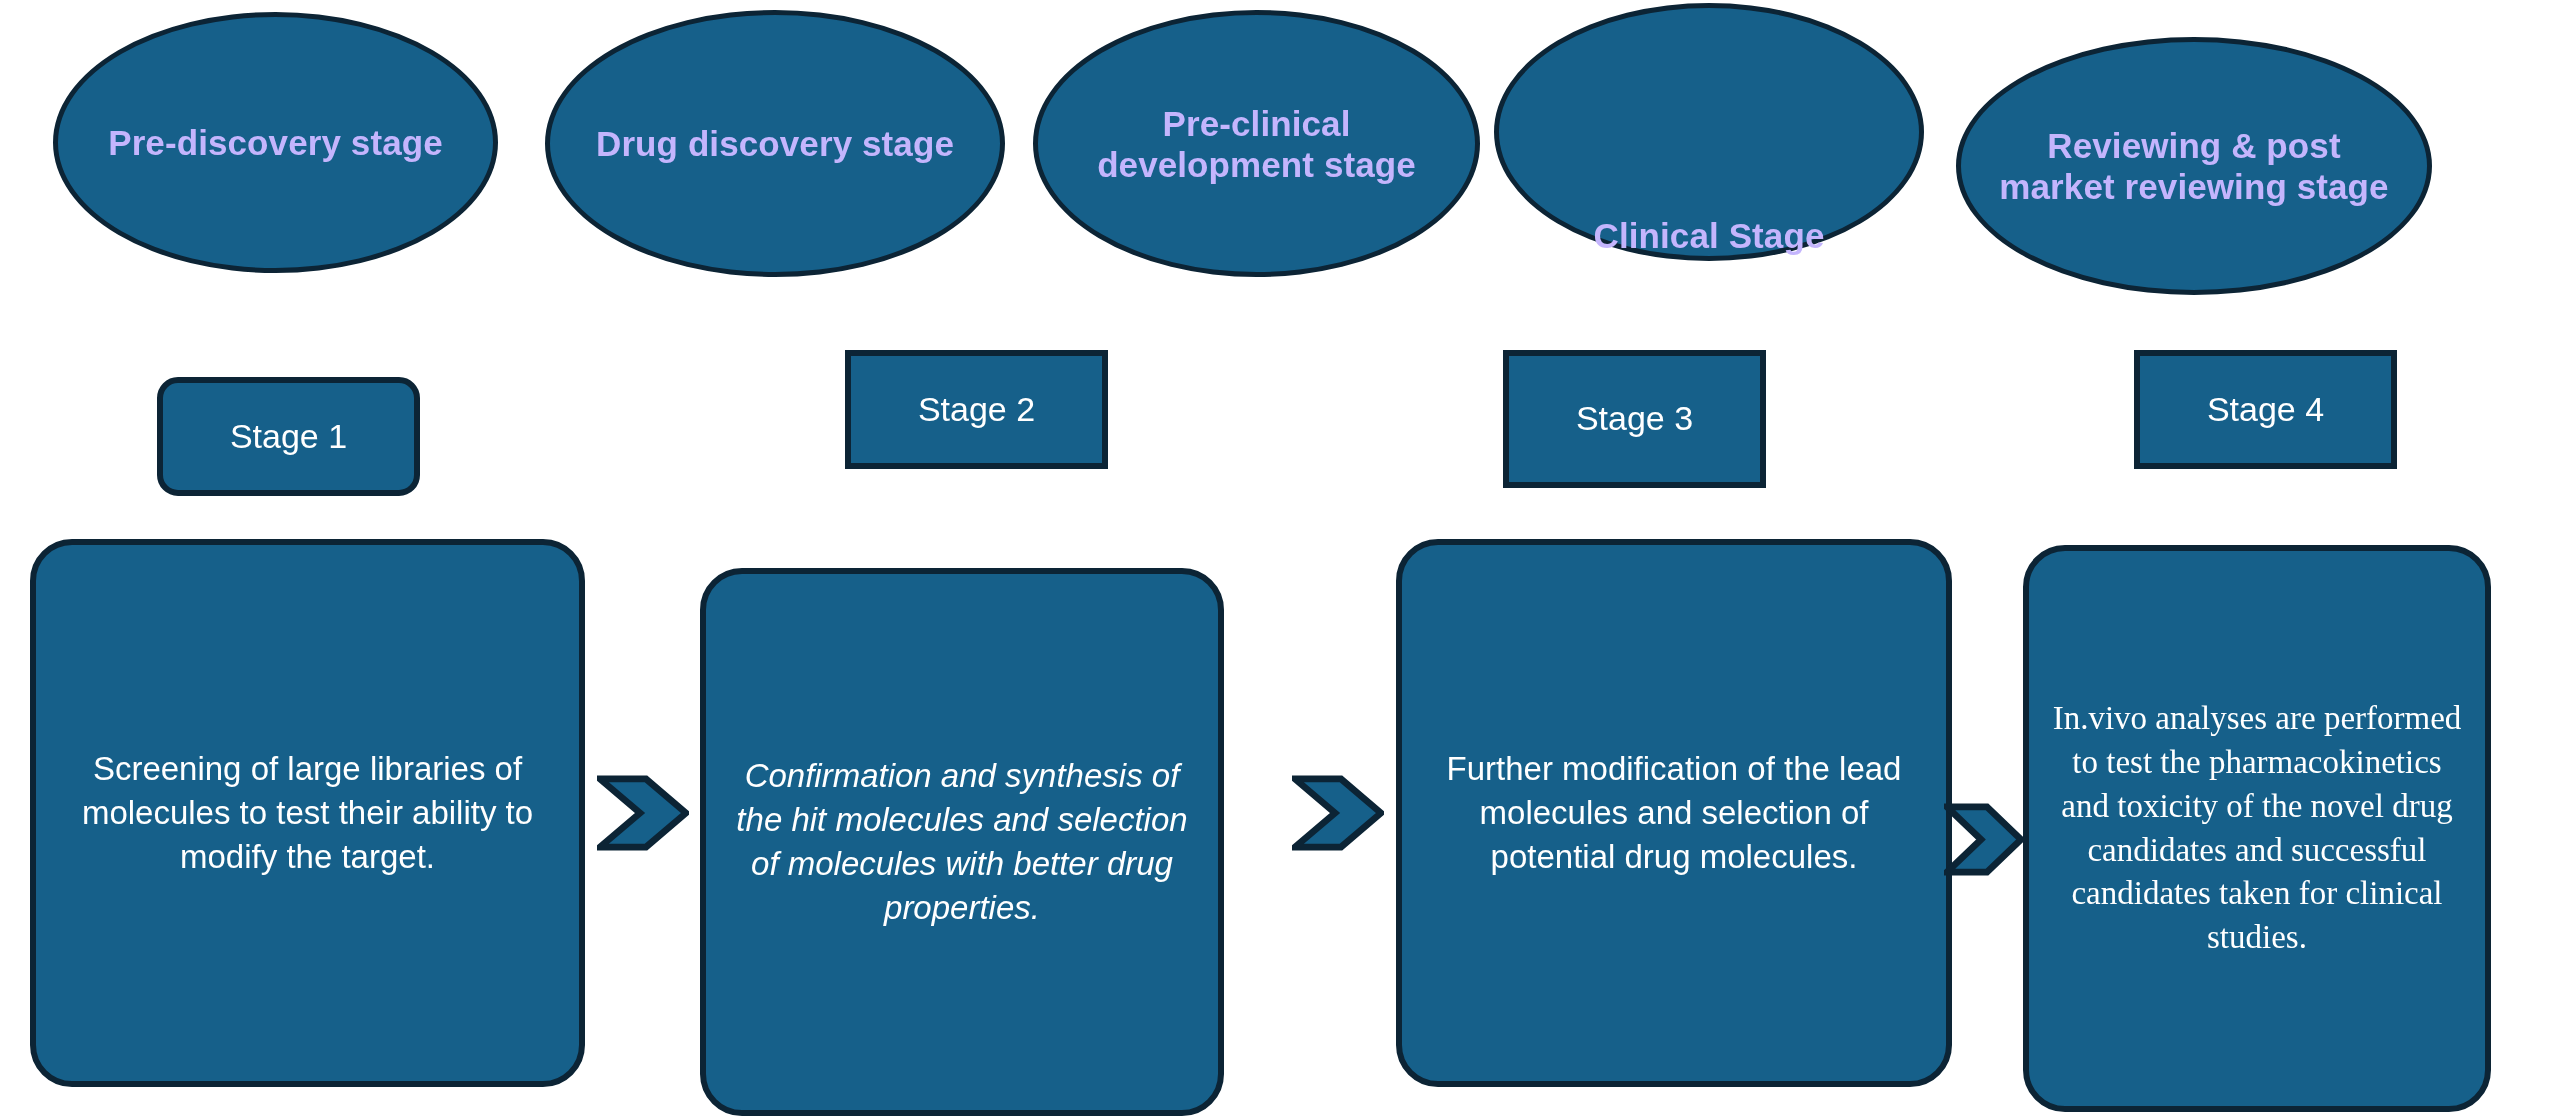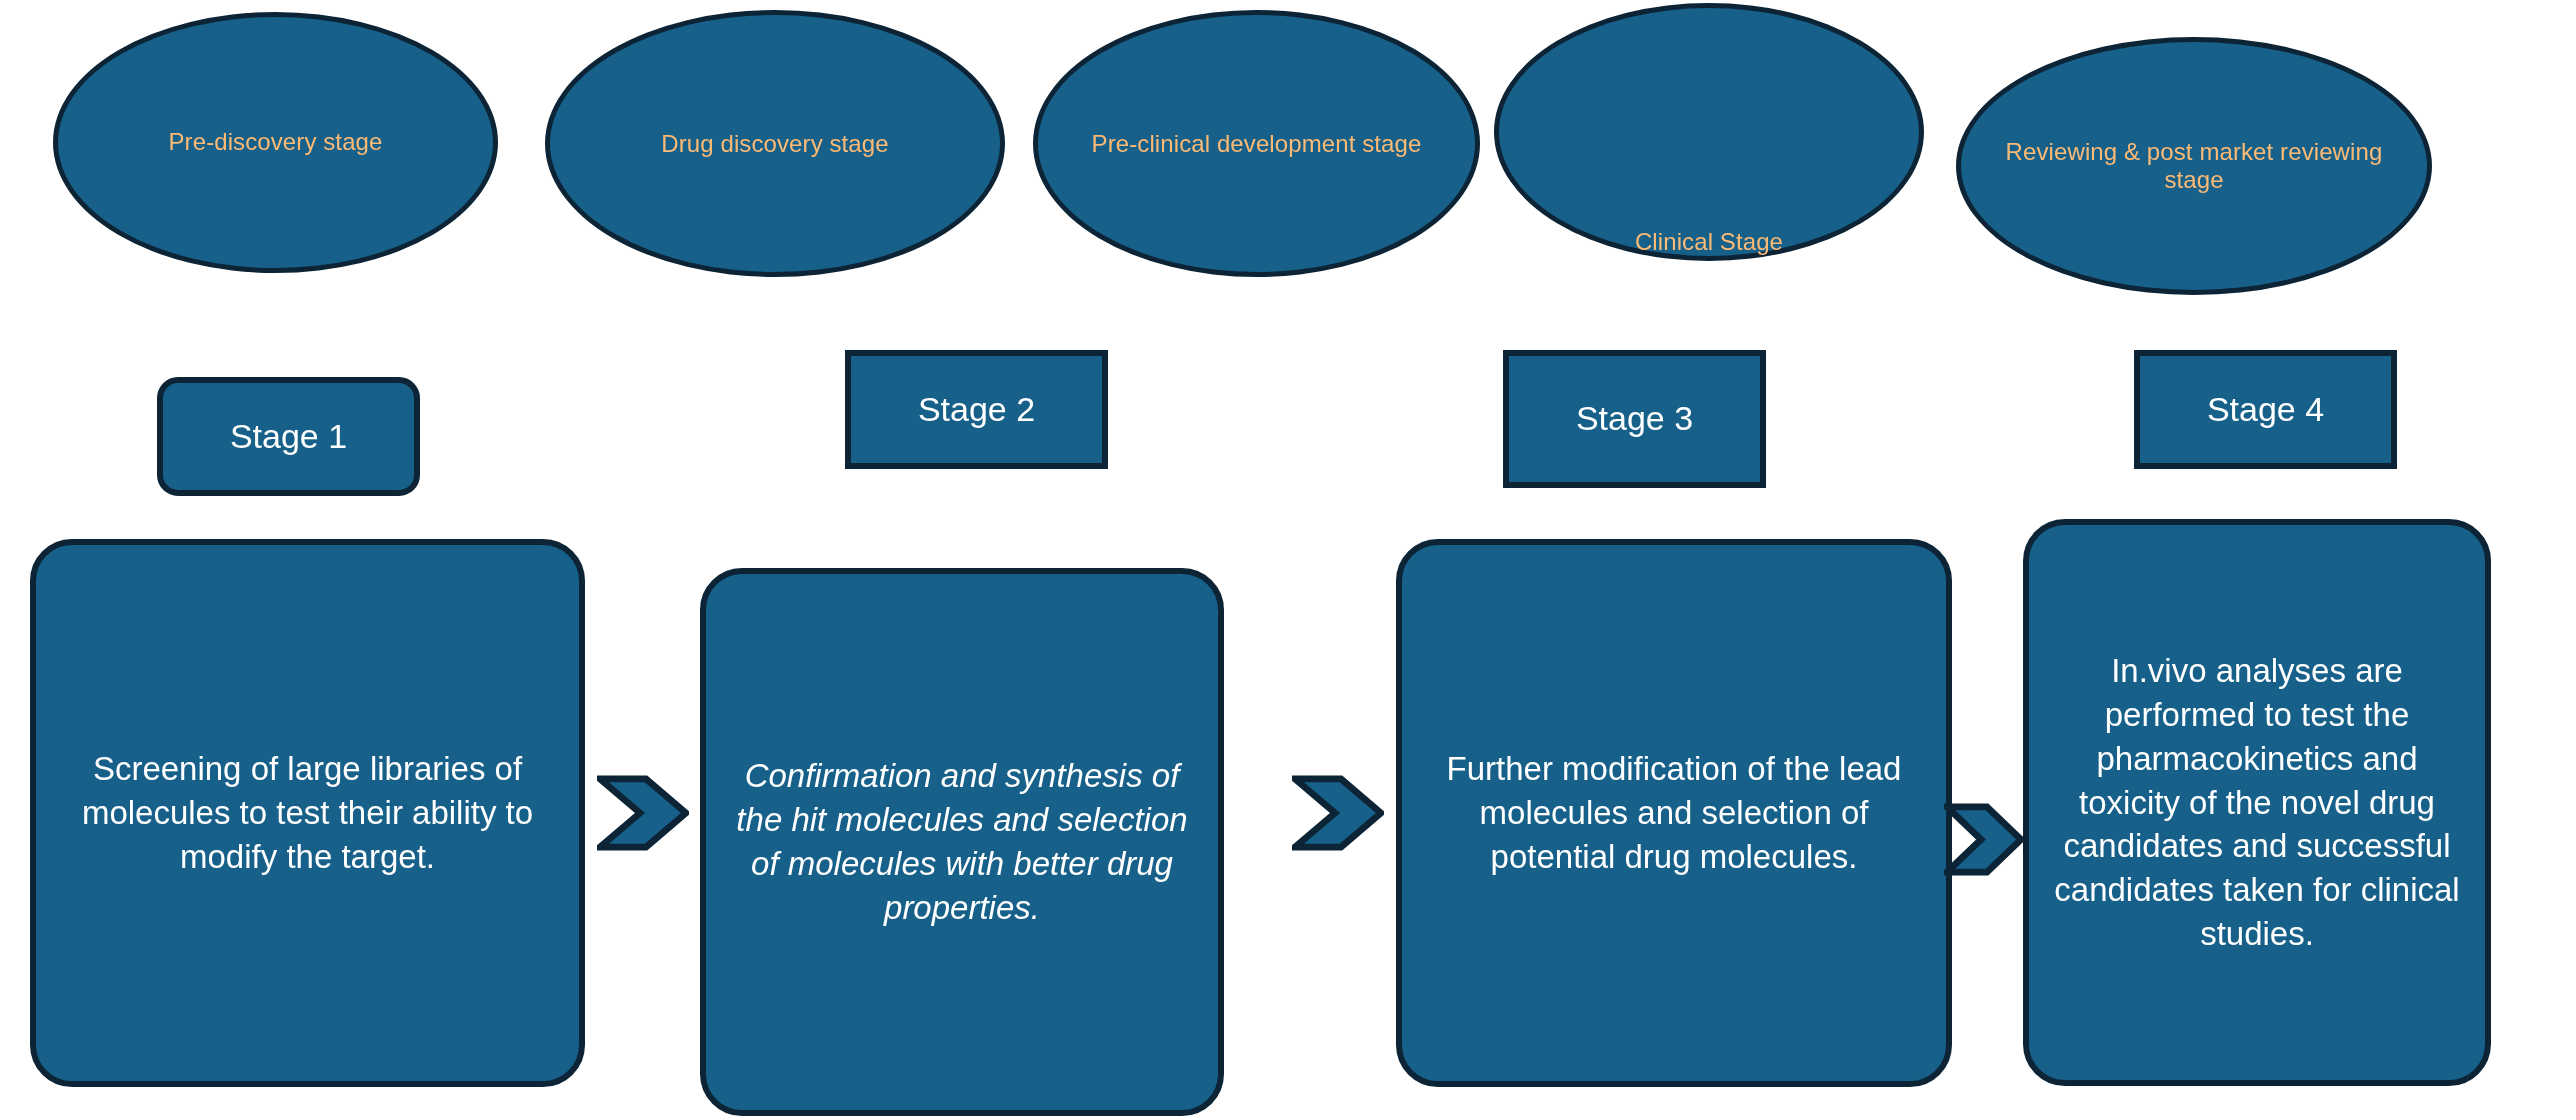--- a/index.html
+++ b/index.html
@@ -25,25 +25,25 @@
     background: #16608a;
     border: 5.2px solid #0c2435;
     border-radius: 50%;
     box-sizing: border-box;
     display: flex;
     align-items: center;
     justify-content: center;
     text-align: center;
   }
   .ellipse .etext {
-    color: #fdba74;
-    font-size: 24px;
+    color: #c4b5fd;
+    font-size: 35px;
     line-height: 1.18;
     padding: 0 25px;
-    font-weight: 400;
+    font-weight: 700;
     letter-spacing: 0.1px;
   }
 
   
   .stagebox {
     position: absolute;
     background: #16608a;
     border: 6.7px solid #0c2435;
     box-sizing: border-box;
     display: flex;
@@ -130,21 +130,21 @@
   </div>
 
   <div class="descbox" style="left:700px; top:568px; width:524px; height:548px;font-style:italic;">
     <span class="dtext">Confirmation and synthesis of the hit molecules and selection of molecules with better drug properties.</span>
   </div>
 
   <div class="descbox" style="left:1396px; top:539px; width:556px; height:548px;">
     <span class="dtext">Further modification of the lead molecules and selection of potential drug molecules.</span>
   </div>
 
-  <div class="descbox" style="left:2023px; top:519px; width:468px; height:567px;">
+  <div class="descbox" style="left:2023px; top:545px; width:468px; height:567px;font-family:Liberation Serif, serif;">
     <span class="dtext">In.vivo analyses are performed to test the pharmacokinetics and toxicity of the novel drug candidates and successful candidates taken for clinical studies.</span>
   </div>
 
   <span class="chevron" style="left:597px; top:773px; width:92px; height:80px;">
     <svg viewBox="0 0 124 108" preserveAspectRatio="none" xmlns="http://www.w3.org/2000/svg">
       <polygon points="4,8 66,8 120,54 66,100 4,100 58,54" fill="#16608a" stroke="#0c2435" stroke-width="9" stroke-linejoin="miter"></polygon>
     </svg>
   </span>
 
   <span class="chevron" style="left:1292px; top:773px; width:92px; height:80px;">

